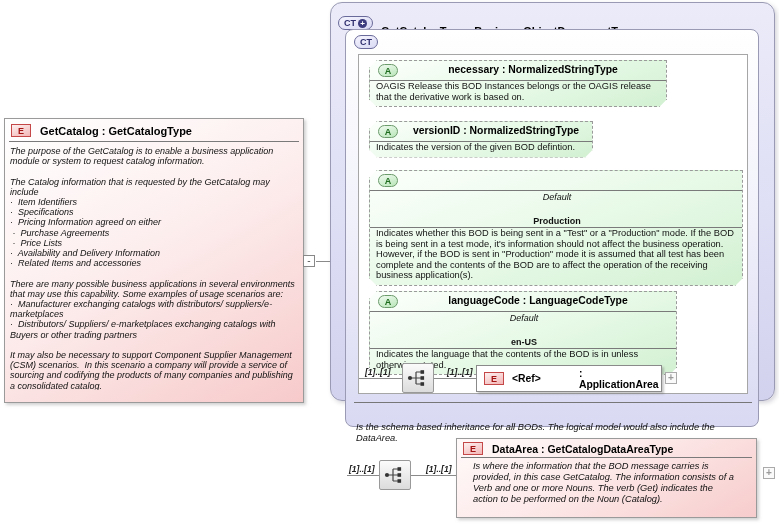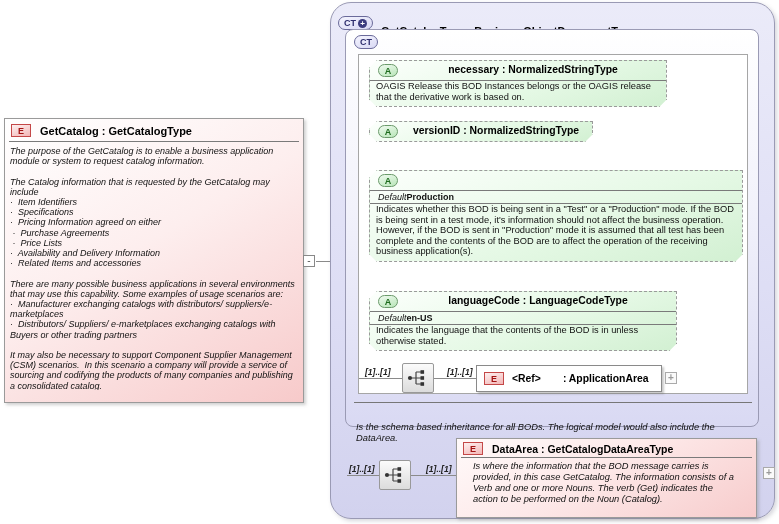--- a/index.html
+++ b/index.html
@@ -44,22 +44,22 @@
     color:#2e2e6e; font-size:9px; font-weight:bold;
   }
   .plus-badge {
     width:9px; height:9px; border-radius:50%; background:#3c3c7e; color:#fff;
     font-size:8px; line-height:9px; text-align:center; font-weight:bold;
     display:inline-block;
   }
 
   
   .outer-box {
-    position:absolute; left:330px; top:2px; width:445px; height:517px;
-    border:1px solid #9a9ab4; border-radius:21px;
+    position:absolute; left:330px; top:2px; width:445px; height:399px;
+    border:1px solid #9a9ab4; border-radius:12px;
     background:linear-gradient(180deg,#ebebf9 0%,#dedef5 55%,#d2d2ee 100%);
     box-shadow:2px 2px 4px rgba(120,120,140,0.3);
   }
   .outer-header { position:absolute; left:7px; top:6px; display:flex; align-items:center; gap:8px; }
   .box-title { font-size:11px; font-weight:bold; color:#000;margin-top:16px; }
 
   .inner-box {
     position:absolute; left:14px; top:26px; width:414px; height:398px;
     border:1px solid #9a9ab4; border-radius:8px;
     background:linear-gradient(180deg,#ffffff 0%,#f2f2fb 45%,#d9d9f3 100%);
@@ -72,21 +72,21 @@
 
   
   .attr-box {
     position:absolute;
     border:1px dashed #9a9a9a;
     background:linear-gradient(160deg,#fcfffc 0%,#e6f9e6 55%,#d2f0d2 100%);
     clip-path:polygon(8px 0, 100% 0, 100% calc(100% - 8px), calc(100% - 8px) 100%, 8px 100%, 0 calc(100% - 8px), 0 8px);
   }
   .attr-header { display:flex; align-items:flex-start; gap:8px; padding:3px 6px 3px 8px; }
   .attr-name { font-size:10.4px; font-weight:bold; color:#000; overflow-wrap:anywhere; text-align:center; flex:1 1 auto; }
-  .attr-default { display:flex; align-items:center; gap:0; padding:1px 6px 1px 8px; border-top:1px solid #7a7a7a; }
+  .attr-default { display:flex; align-items:center; gap:14px; padding:1px 6px 1px 8px; border-top:1px solid #7a7a7a;flex-direction:column; }
   .attr-default-label { font-size:9px; font-style:italic; color:#111; }
   .attr-default-value { font-size:9px; font-weight:bold; color:#111;text-align:center; }
   .attr-desc {
     border-top:1px solid #7a7a7a; padding:0 5px 4px 6px;
     font-size:9.3px; color:#111; line-height:10.6px;
   }
 
   
   .card { position:absolute; font-size:8.5px; font-weight:bold; font-style:italic; color:#222; }
   .seq-icon {
@@ -187,20 +187,21 @@
             <span class="attr-name">necessary : NormalizedStringType</span>
           </div>
           <div class="attr-desc">OAGIS Release this BOD Instances belongs or the OAGIS release that the derivative work is based on.</div>
         </div>
 
         <div class="attr-box" style="left:10px; top:66px; width:224px;">
           <div class="attr-header">
             <span class="icon-a">A</span>
             <span class="attr-name">versionID : NormalizedStringType</span>
           </div>
+          <div class="attr-desc">Indicates the version of the given BOD defintion.</div>
         </div>
 
         <div class="attr-box" style="left:10px; top:115px; width:374px;">
           <div class="attr-header">
             <span class="icon-a">A</span>
           </div>
           <div class="attr-default">
             <span class="attr-default-label">Default</span>
             <span class="attr-default-value">Production</span>
           </div>
@@ -227,21 +228,21 @@
             <path d="M5 10 H9 M9 4 V16 M9 4 H14 M9 10 H14 M9 16 H14" stroke="#444" stroke-width="1.2" fill="none"></path>
             <rect x="13.5" y="2.2" width="3.6" height="3.6" fill="#333"></rect>
             <rect x="13.5" y="8.2" width="3.6" height="3.6" fill="#333"></rect>
             <rect x="13.5" y="14.2" width="3.6" height="3.6" fill="#333"></rect>
           </svg>
         </div>
         <div class="hline" style="left:75px; top:323px; width:42px;"></div>
         <span class="card" style="left:88px; top:312px;">[1]..[1]</span>
         <div class="ref-box" style="left:117px; top:310px; width:186px; height:27px;">
           <span class="icon-e">E</span>
-          <span class="ref-label" style="margin-right:14px;">&lt;Ref&gt;</span>
+          <span class="ref-label" style="margin-right:30px;">&lt;Ref&gt;</span>
           <span class="ref-label">: ApplicationArea</span>
         </div>
         <div class="plus-box" style="left:306px; top:317px;">+</div>
       </div>
 
       <div class="hline" style="left:8px; top:372px; width:398px; background:#777;"></div>
       <div class="annotation" style="left:10px; top:376px; width:396px;">Is the schema based inheritance for all BODs. The logical model would also include the DataArea.</div>
     </div>
 
     <span class="card" style="left:18px; top:461px;">[1]..[1]</span>

